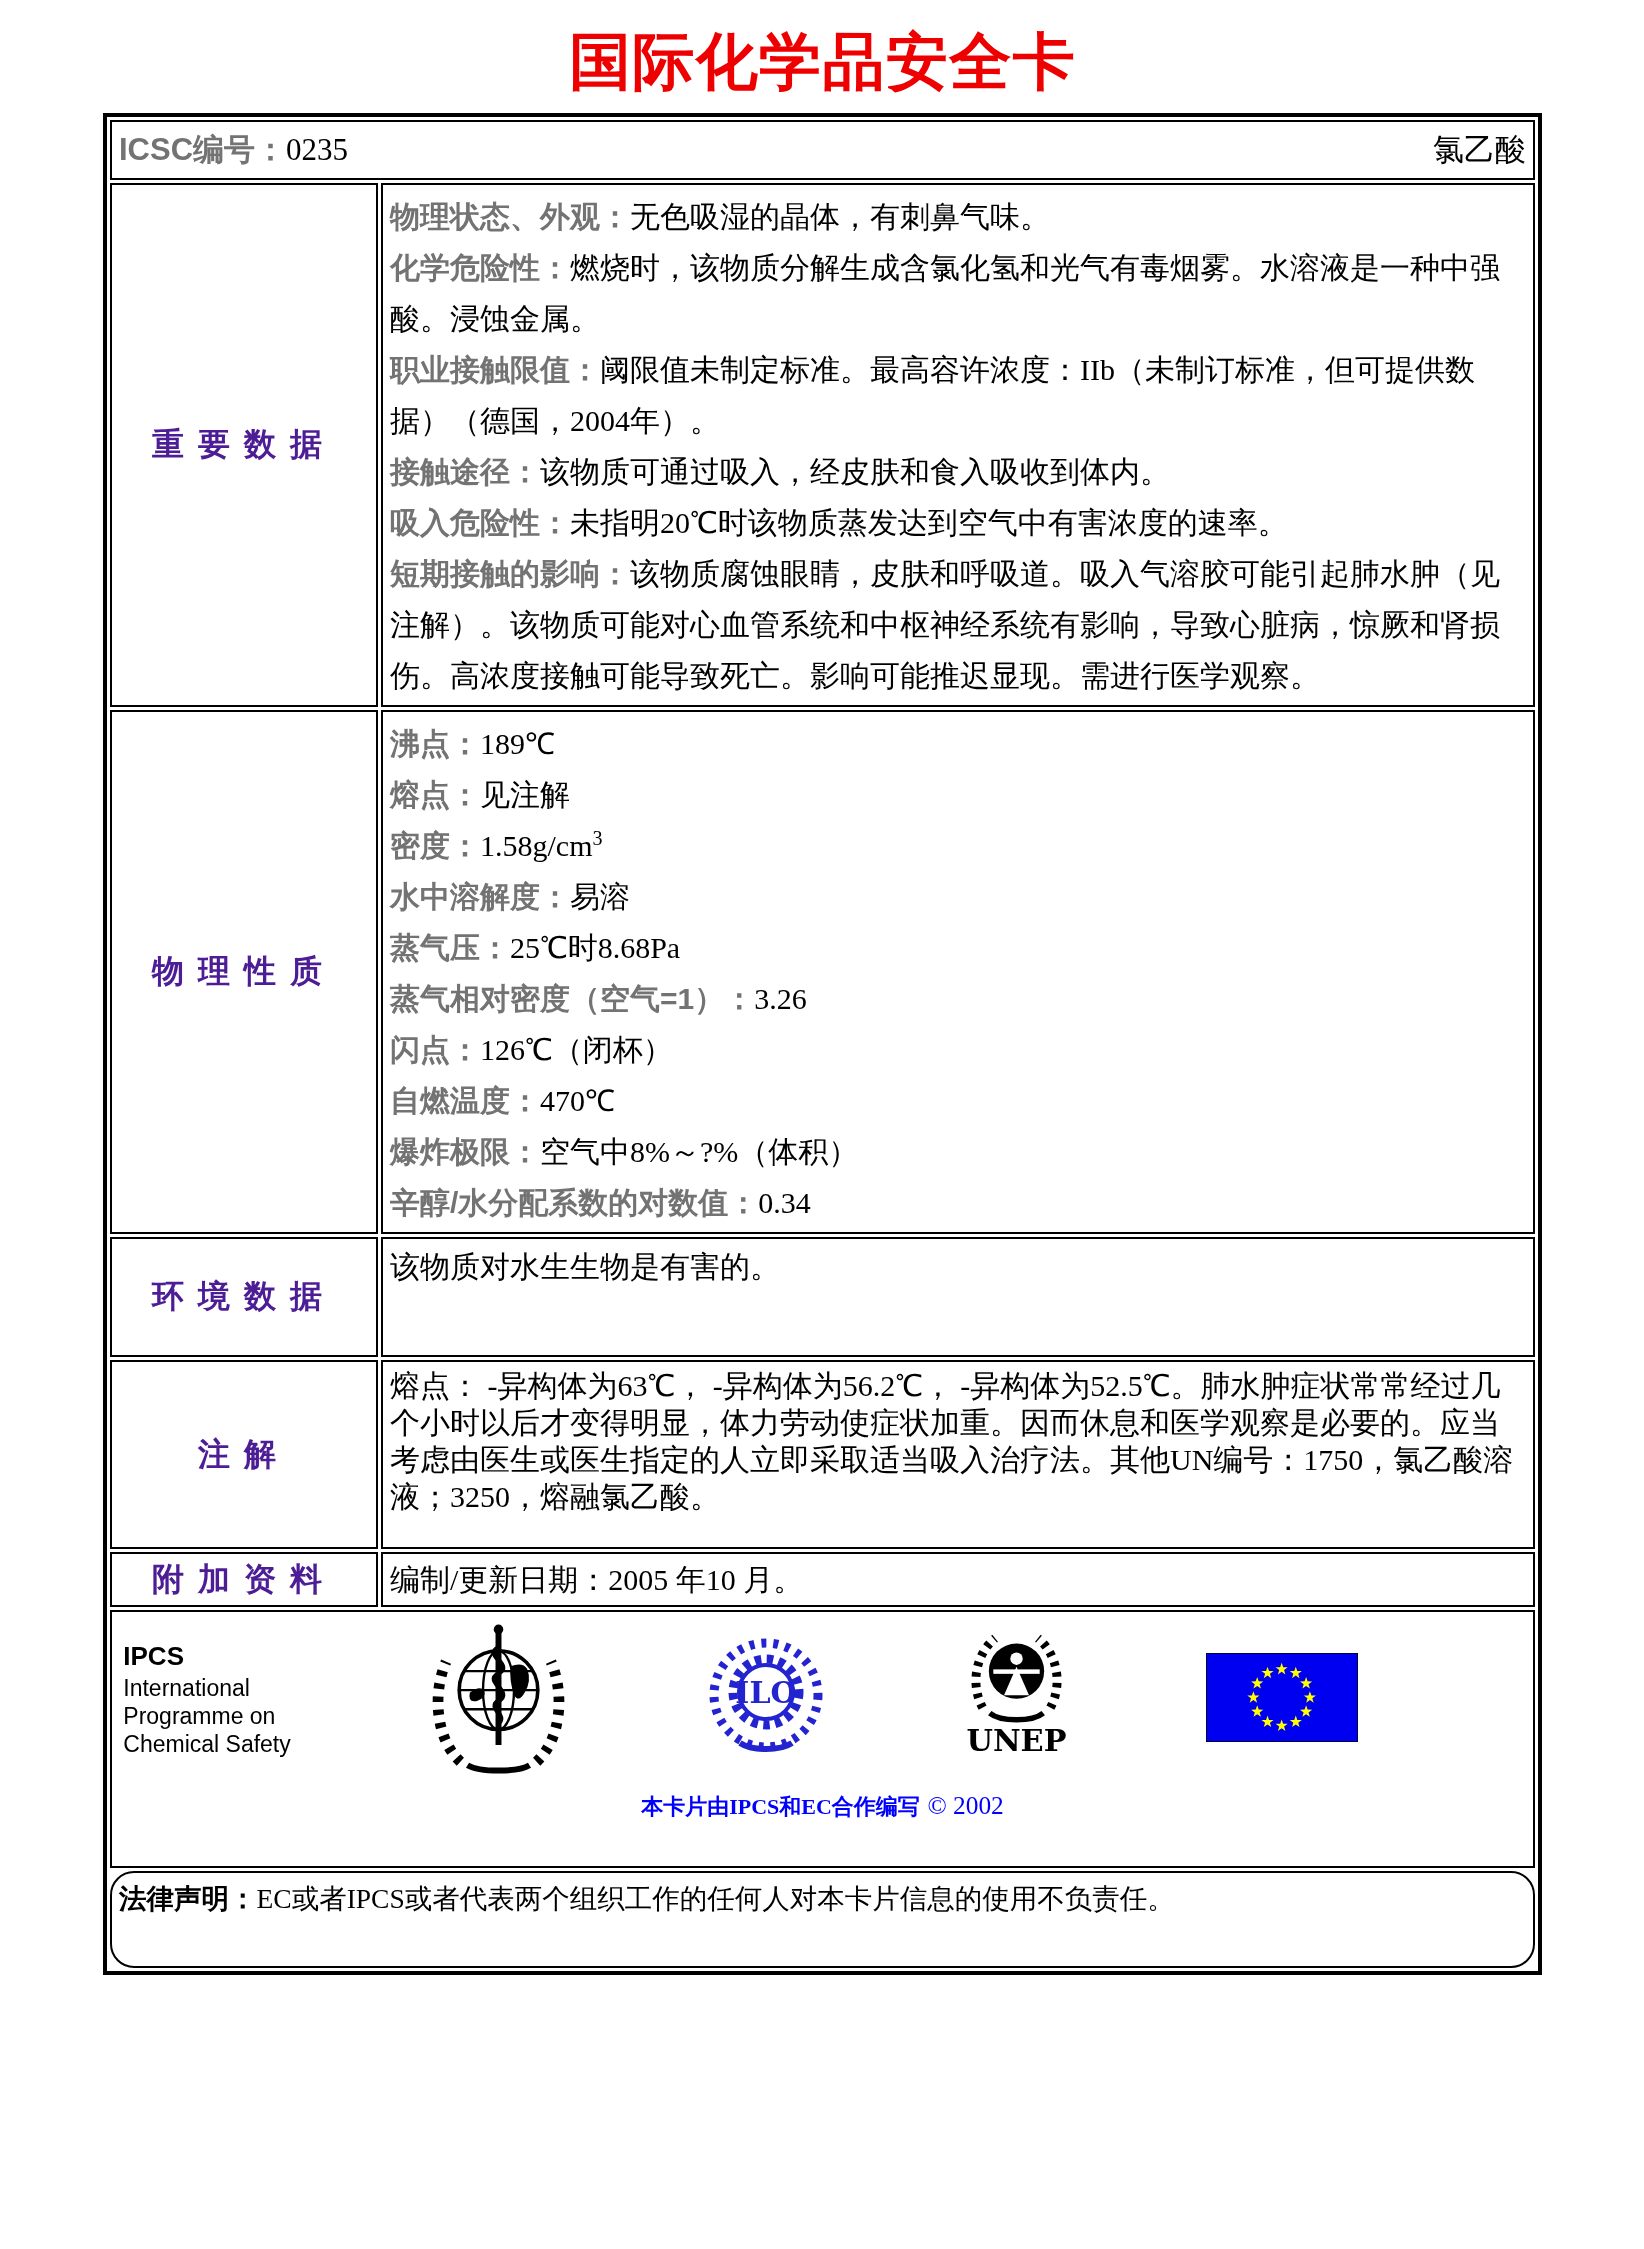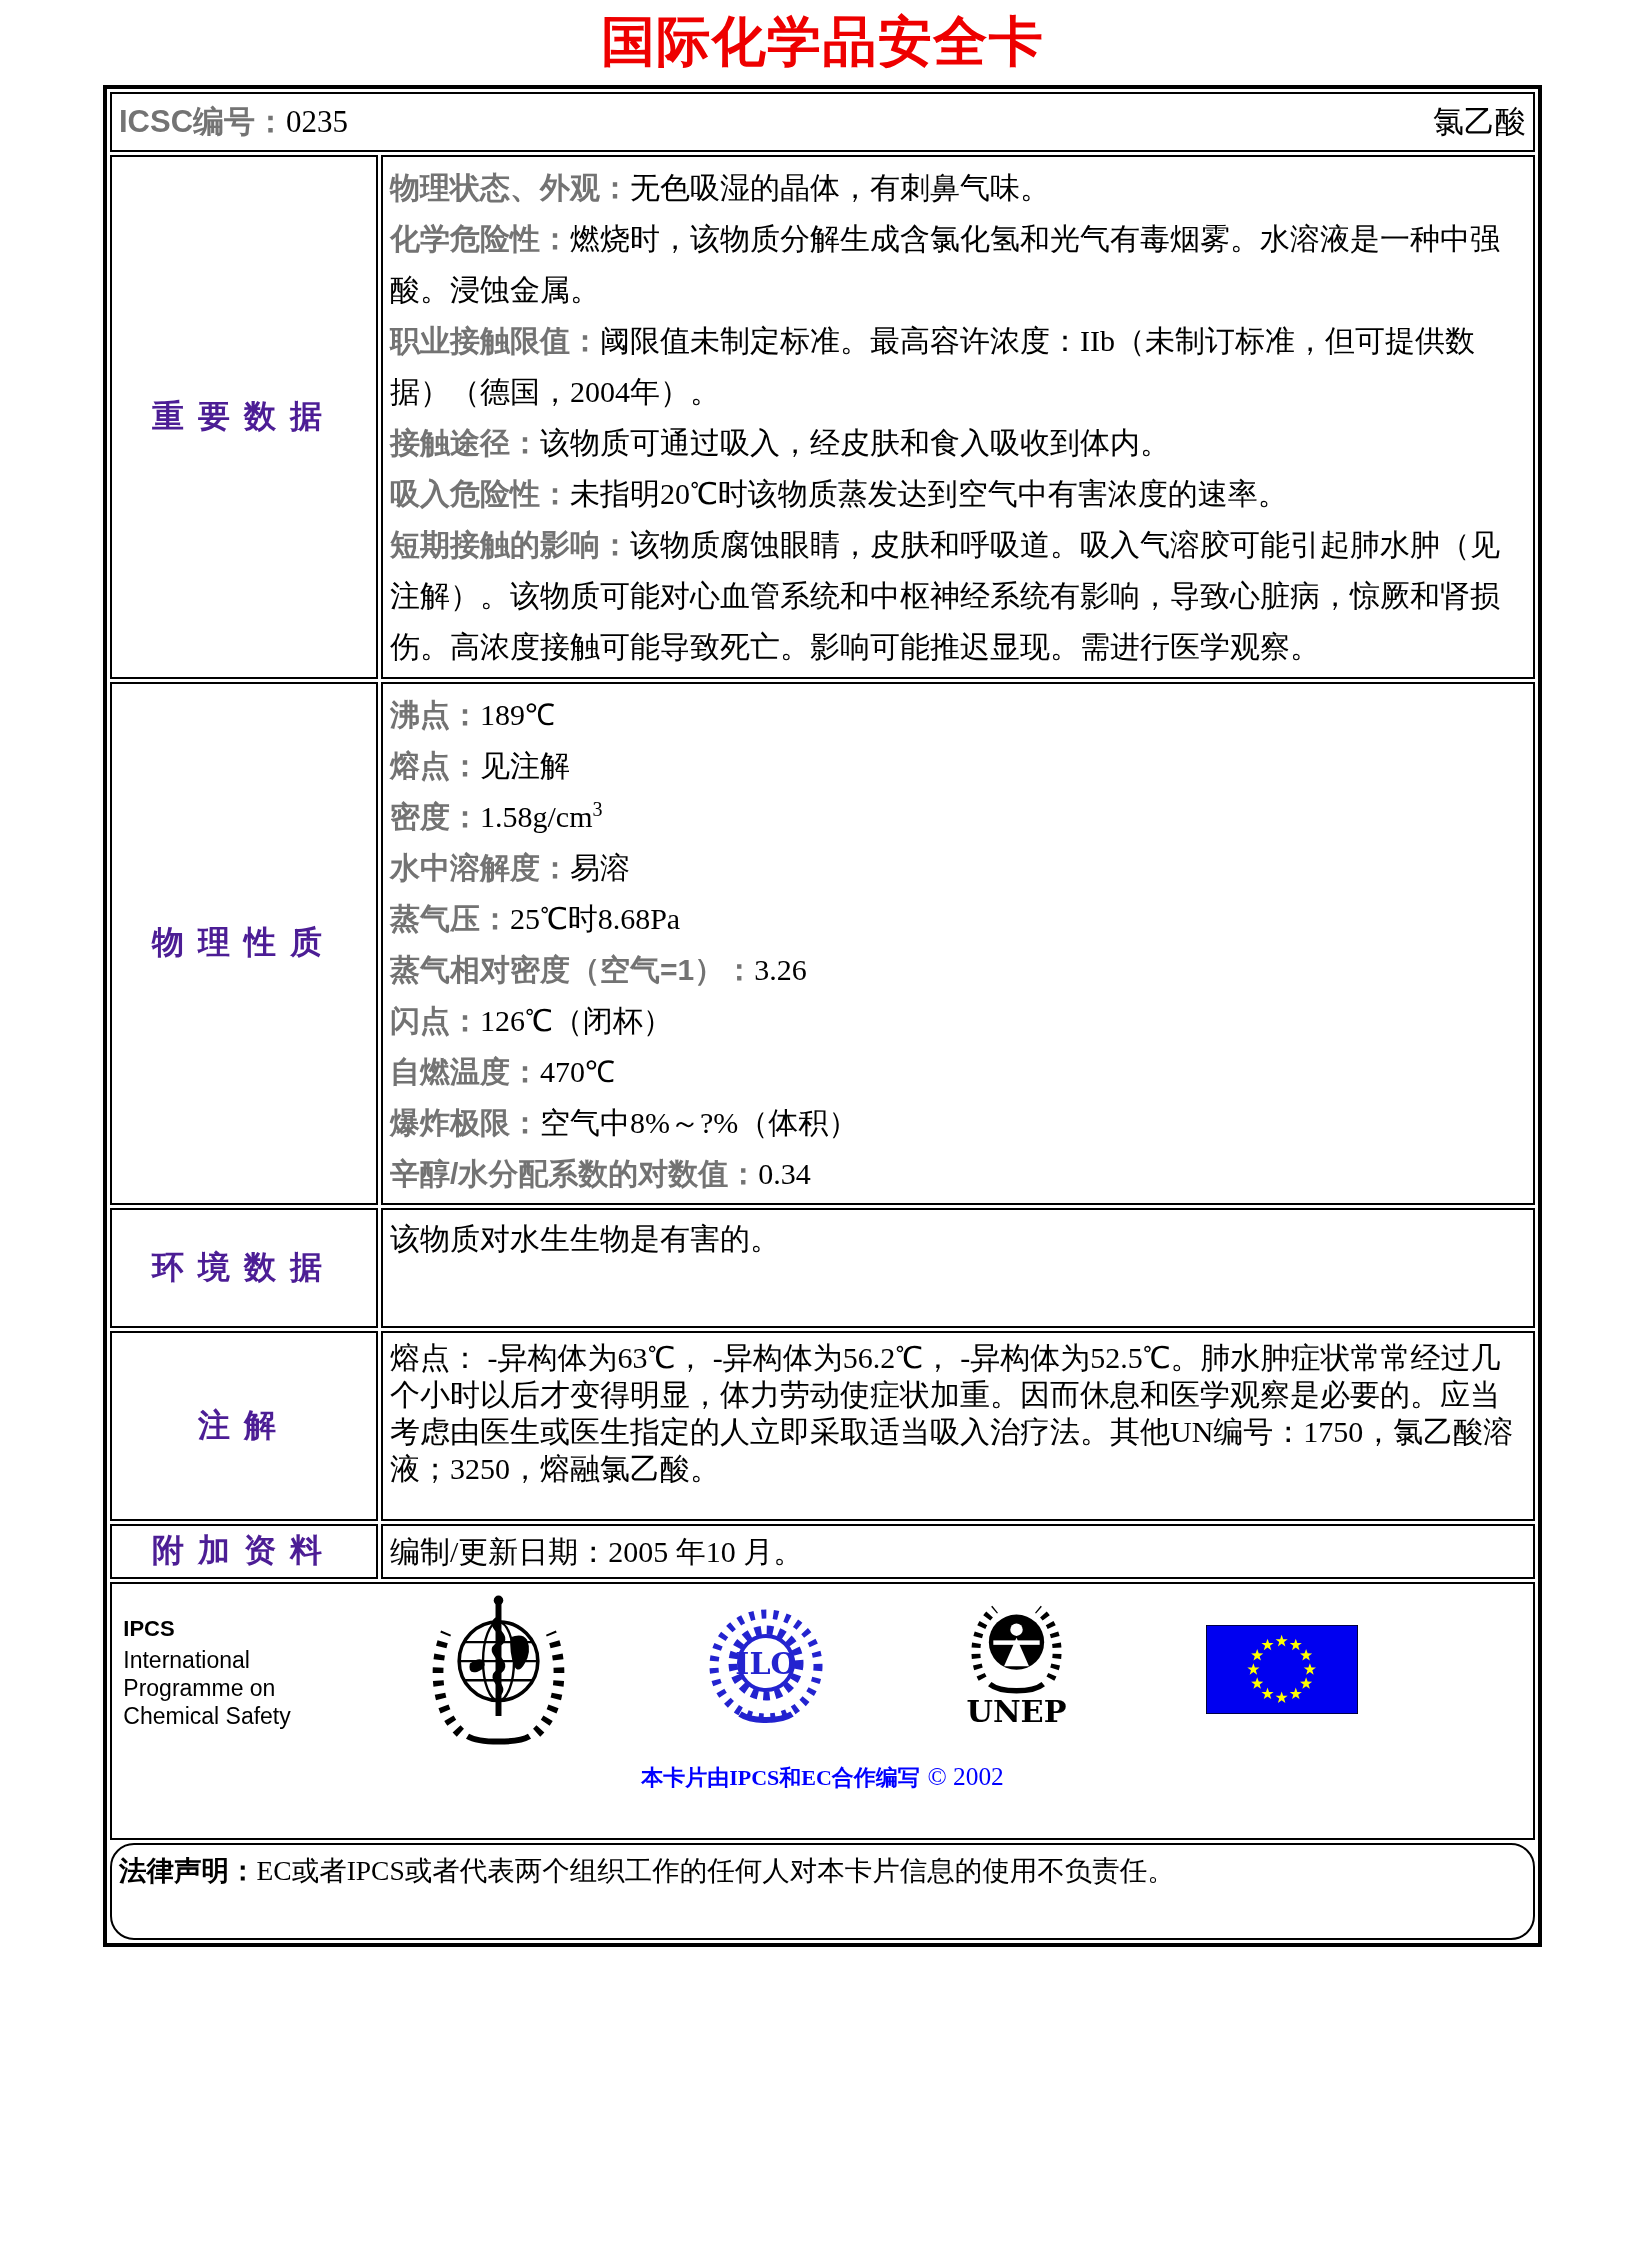--- a/index.html
+++ b/index.html
@@ -1,20 +1,20 @@
 <!DOCTYPE html>
 <html style="font-size:11.3px"><head>
 <meta charset="utf-8">
 <style>
   html,body{margin:0;padding:0;background:#ffffff;}
   .page{width:1645px;height:2250px;background:#ffffff;position:relative;
         font-family:"Liberation Serif",serif;color:#000;}
-  .main-title{margin:0;padding-top:10px;text-align:center;
+  .main-title{margin:16px;padding-top:10px;text-align:center;
         font-family:"DejaVu Serif",serif;font-weight:bold;
-        font-size:54px;line-height:1.15;color:#ee0000;letter-spacing:1.4px;}
+        font-size:62px;line-height:1.15;color:#ee0000;letter-spacing:1.4px;}
   table.card{margin-left:103px;margin-top:12.7px;width:1439px;
         border:4.2px solid #000;border-collapse:separate;border-spacing:3.5px;
         table-layout:fixed;}
   td{border:2.1px solid #000;background:#fff;vertical-align:top;
         font-size:30px;}
   td.lblcell{text-align:center;vertical-align:middle;
         color:#4c1d95;font-weight:bold;font-size:32px;letter-spacing:14px;
         font-family:"Liberation Sans",sans-serif;}
   .blab{color:#737373;font-weight:bold;font-family:Liberation Sans, sans-serif;}
   .blacklab{font-weight:bold;font-family:"Liberation Sans",sans-serif;}
@@ -28,21 +28,21 @@
   .hdr-name{margin-left:auto;}
   td.notecell{height:176px;}
   .note-text{line-height:37px;}
   td.addcell{height:37px;vertical-align:middle;}
   sup.supv{font-size:20px;vertical-align:super;line-height:0;}
   
   td.logoscell{height:247px;padding:4.2px 0 2.8px 0;}
   .logos-flex{display:flex;align-items:flex-start;justify-content:space-between;
         padding:2.8px 175px 0 11.3px;}
   .ipcs-block{margin-top:20px;font-family:"Liberation Sans",sans-serif;}
-  .ipcs-abbr{font-size:22px;font-weight:bold;line-height:35px;}
+  .ipcs-abbr{font-size:26px;font-weight:bold;line-height:35px;}
   .ipcs-line{font-size:23px;line-height:28px;}
   .who-wrap{margin-top:1.4px;}
   .ilo-wrap{margin-top:15.5px;}
   .unep-wrap{margin-top:2.8px;text-align:center;}
   .eu-wrap{margin-top:34px;}
   .caption-line{text-align:center;margin-top:4.2px;color:#0000ff;}
   .caption-main{font-weight:bold;font-size:22px;font-family:Liberation Serif, serif;}
   .caption-copy{font-size:25.4px;}
   td.legalcell{height:79px;padding:7px 7px;border-radius:24px;}
   .legal-line{font-size:27.5px;line-height:37px;}

